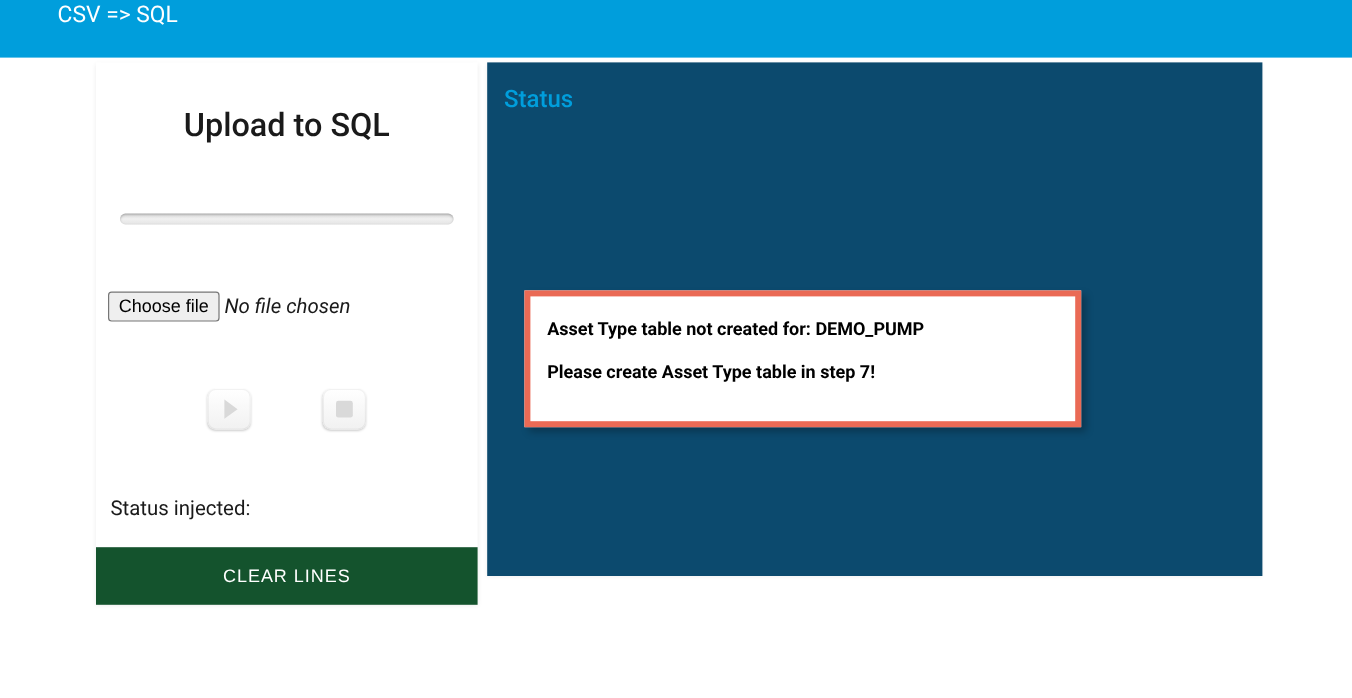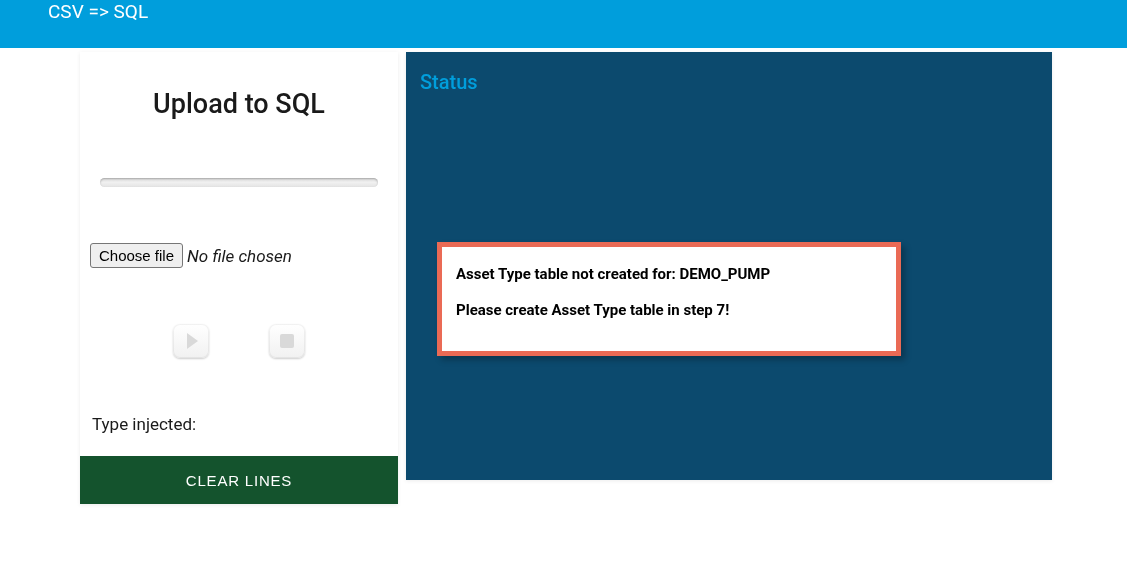--- a/index.html
+++ b/index.html
@@ -177,21 +177,21 @@
 
     <div class="icon-row">
       <div class="square-btn">
         <div class="play-tri"></div>
       </div>
       <div class="square-btn">
         <div class="stop-sq"></div>
       </div>
     </div>
 
-    <div class="lines-label">Type injected:</div>
+    <div class="lines-label">Status injected:</div>
 
     <button class="clear-btn">CLEAR LINES</button>
   </div>
 
   <div class="right-panel">
     <div class="status-heading">Status</div>
 
     <div class="error-box">
       <div class="error-line">Asset Type table not created for: DEMO_PUMP</div>
       <div class="error-line">Please create Asset Type table in step 7!</div>

